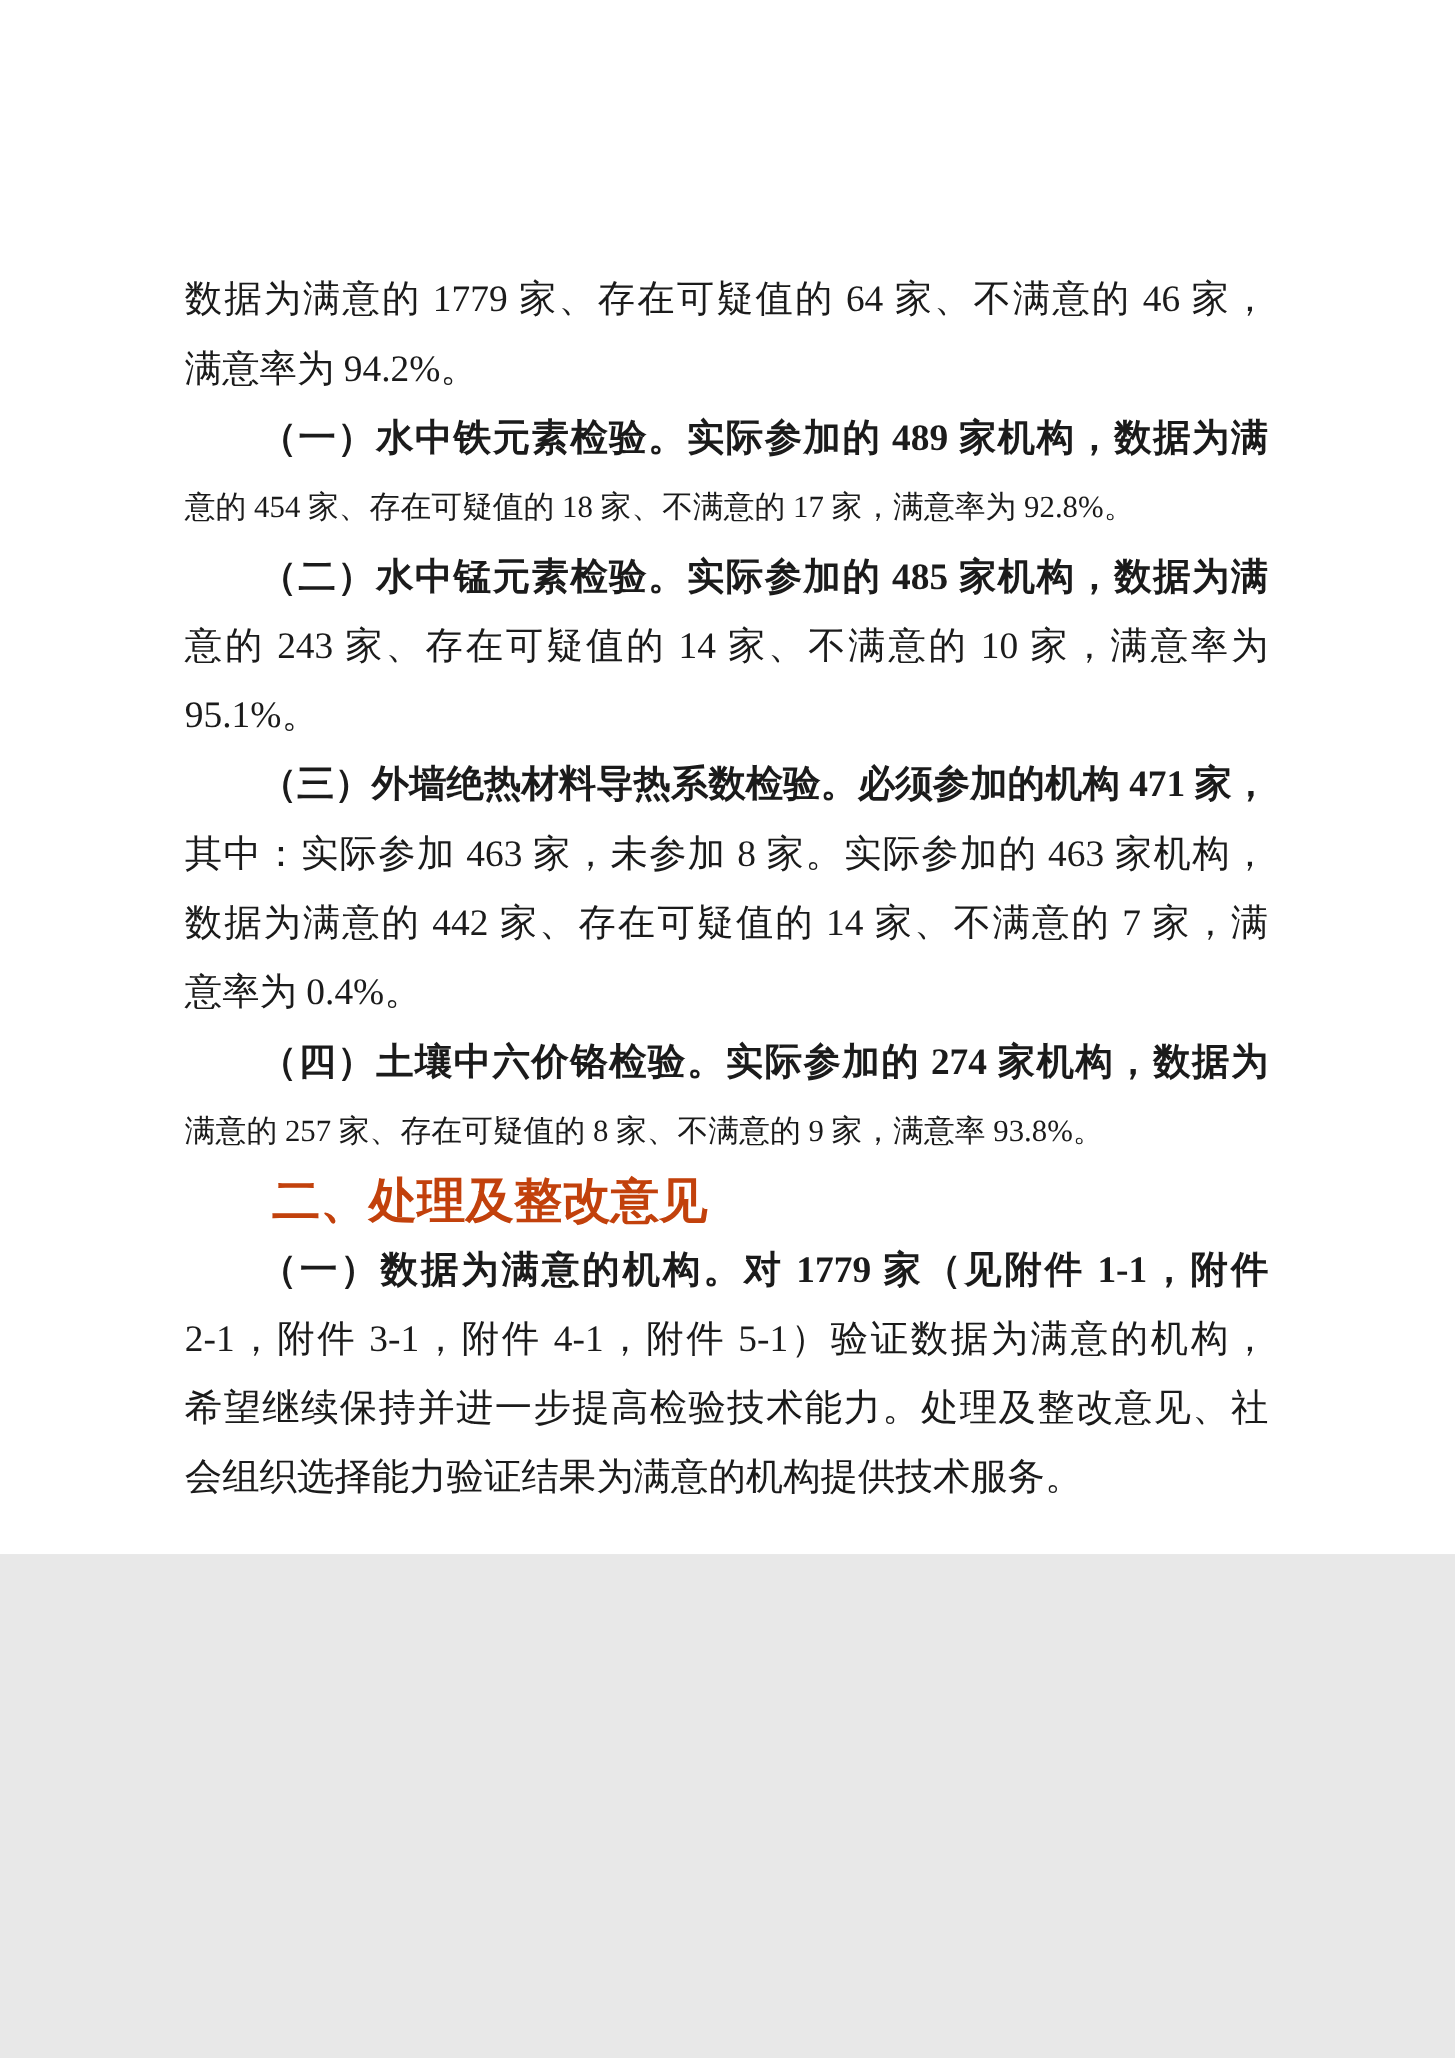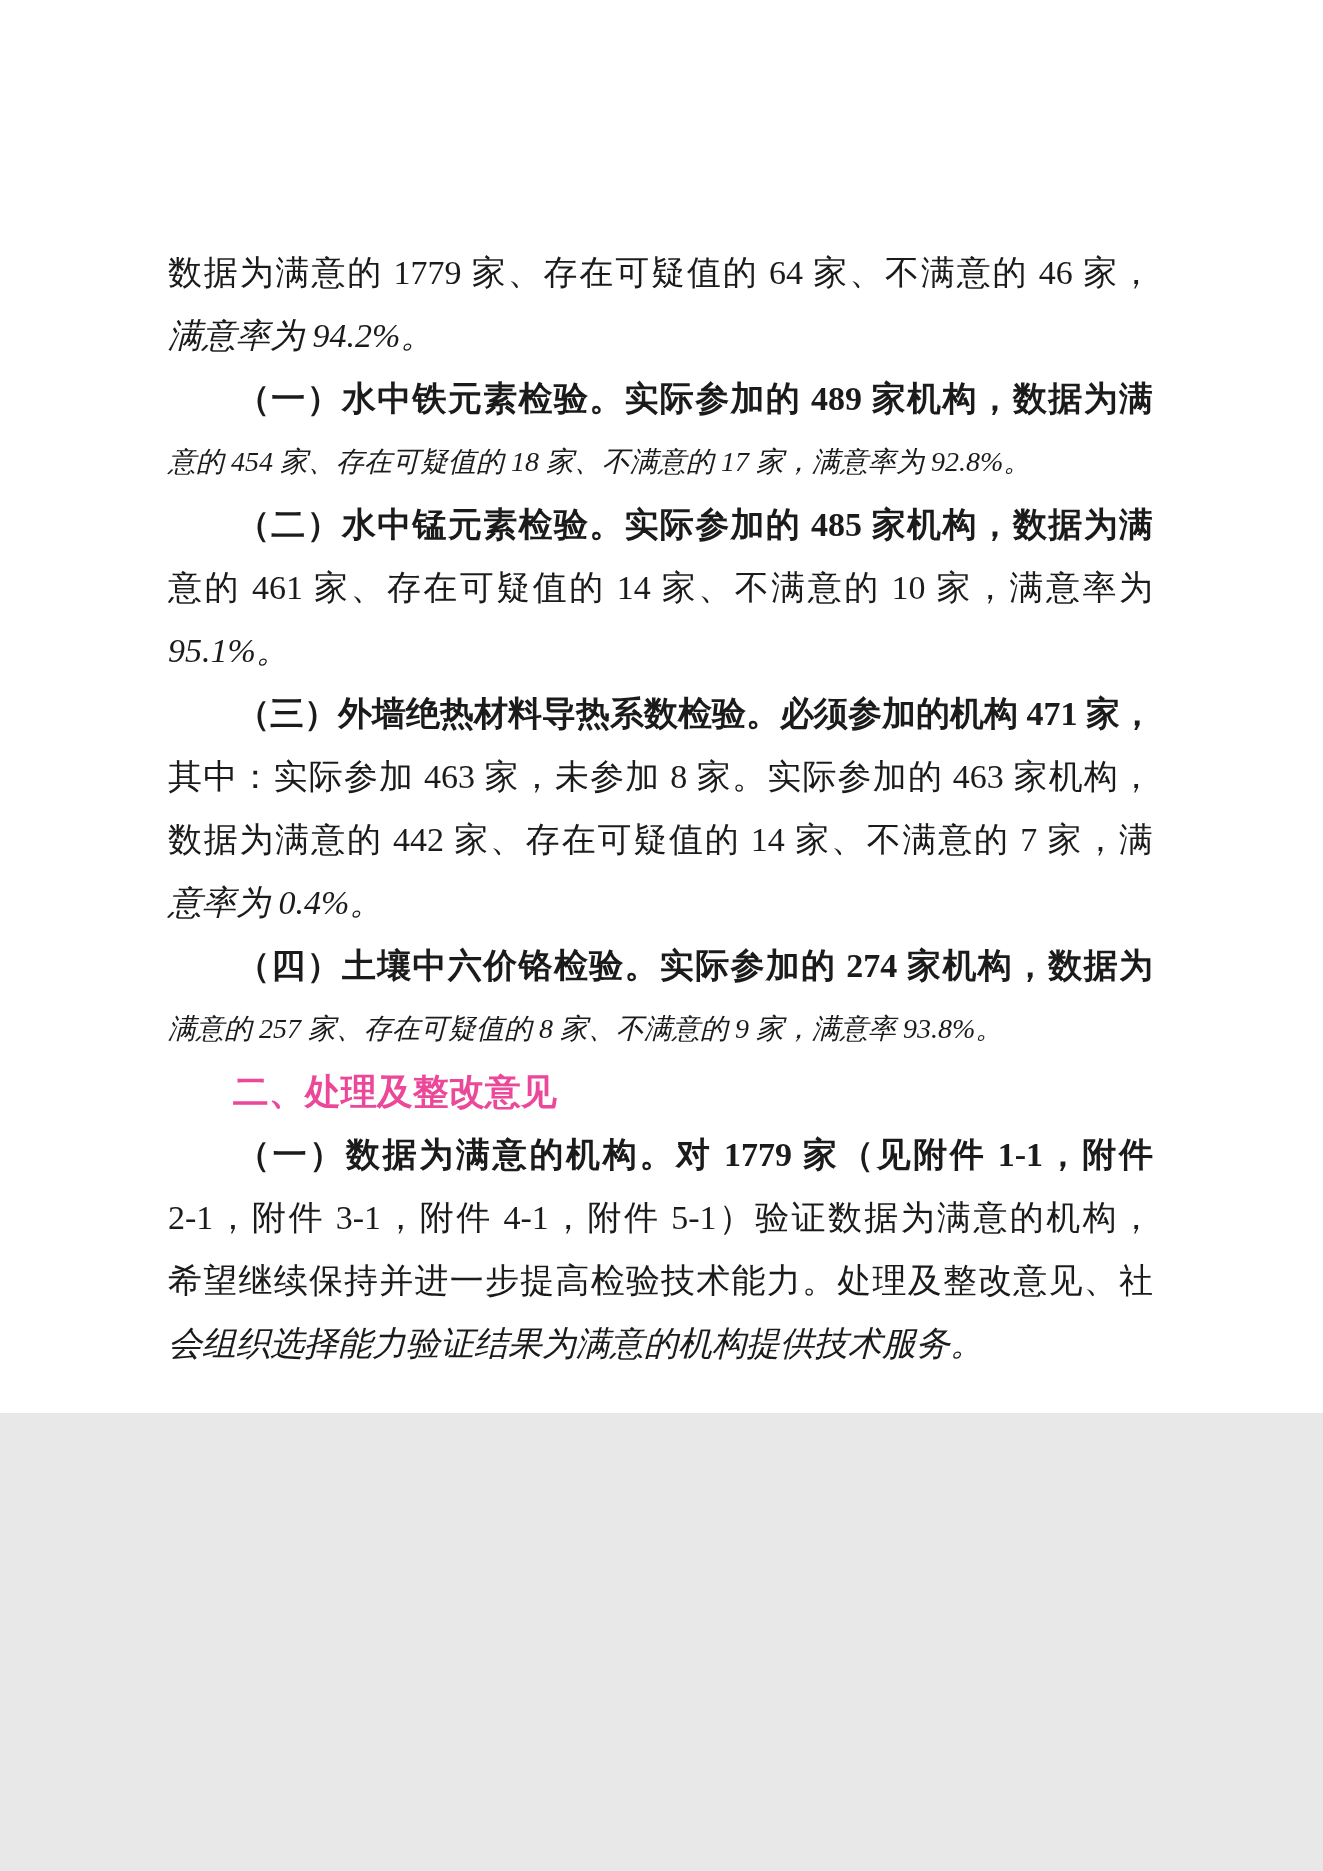--- a/index.html
+++ b/index.html
@@ -21,32 +21,32 @@
   }
   .para { margin: 0; padding: 0; }
   .line {
     font-size: 34px;
     line-height: 63px;
     white-space: nowrap;
     text-align: justify;
     text-align-last: justify;
     text-justify: inter-character;
   }
-  .line.last { text-align-last: auto; font-style: italic; }
+  .line.last { text-align-last: auto; }
   .line.compact { font-size: 28px; }
   .para.indent .line:first-child { text-indent: 2em; font-weight: bold; }
   .heading {
     font-family: "Liberation Sans", "DejaVu Sans", sans-serif;
     font-weight: bold;
-    font-size: 36px;
+    font-size: 44px;
     line-height: 63px;
     margin: 0;
     padding: 0;
     text-indent: 1.8em;
-    color: #ec4899;
+    color: #c2410c;
     white-space: nowrap;
   }
   .page-number {
     position: absolute;
     left: 166px;
     top: 1672px;
     font-size: 34px;
     line-height: 40px;
     letter-spacing: 4px;
     color: #222222;
@@ -63,21 +63,21 @@
       <div class="line last">满意率为 94.2%。</div>
     </div>
 
     <div class="para indent">
       <div class="line">（一）水中铁元素检验。实际参加的 489 家机构，数据为满</div>
       <div class="line last compact">意的 454 家、存在可疑值的 18 家、不满意的 17 家，满意率为 92.8%。</div>
     </div>
 
     <div class="para indent">
       <div class="line">（二）水中锰元素检验。实际参加的 485 家机构，数据为满</div>
-      <div class="line">意的 461 家、存在可疑值的 14 家、不满意的 10 家，满意率为</div>
+      <div class="line">意的 243 家、存在可疑值的 14 家、不满意的 10 家，满意率为</div>
       <div class="line last">95.1%。</div>
     </div>
 
     <div class="para indent">
       <div class="line">（三）外墙绝热材料导热系数检验。必须参加的机构 471 家，</div>
       <div class="line">其中：实际参加 463 家，未参加 8 家。实际参加的 463 家机构，</div>
       <div class="line">数据为满意的 442 家、存在可疑值的 14 家、不满意的 7 家，满</div>
       <div class="line last">意率为 0.4%。</div>
     </div>
 

